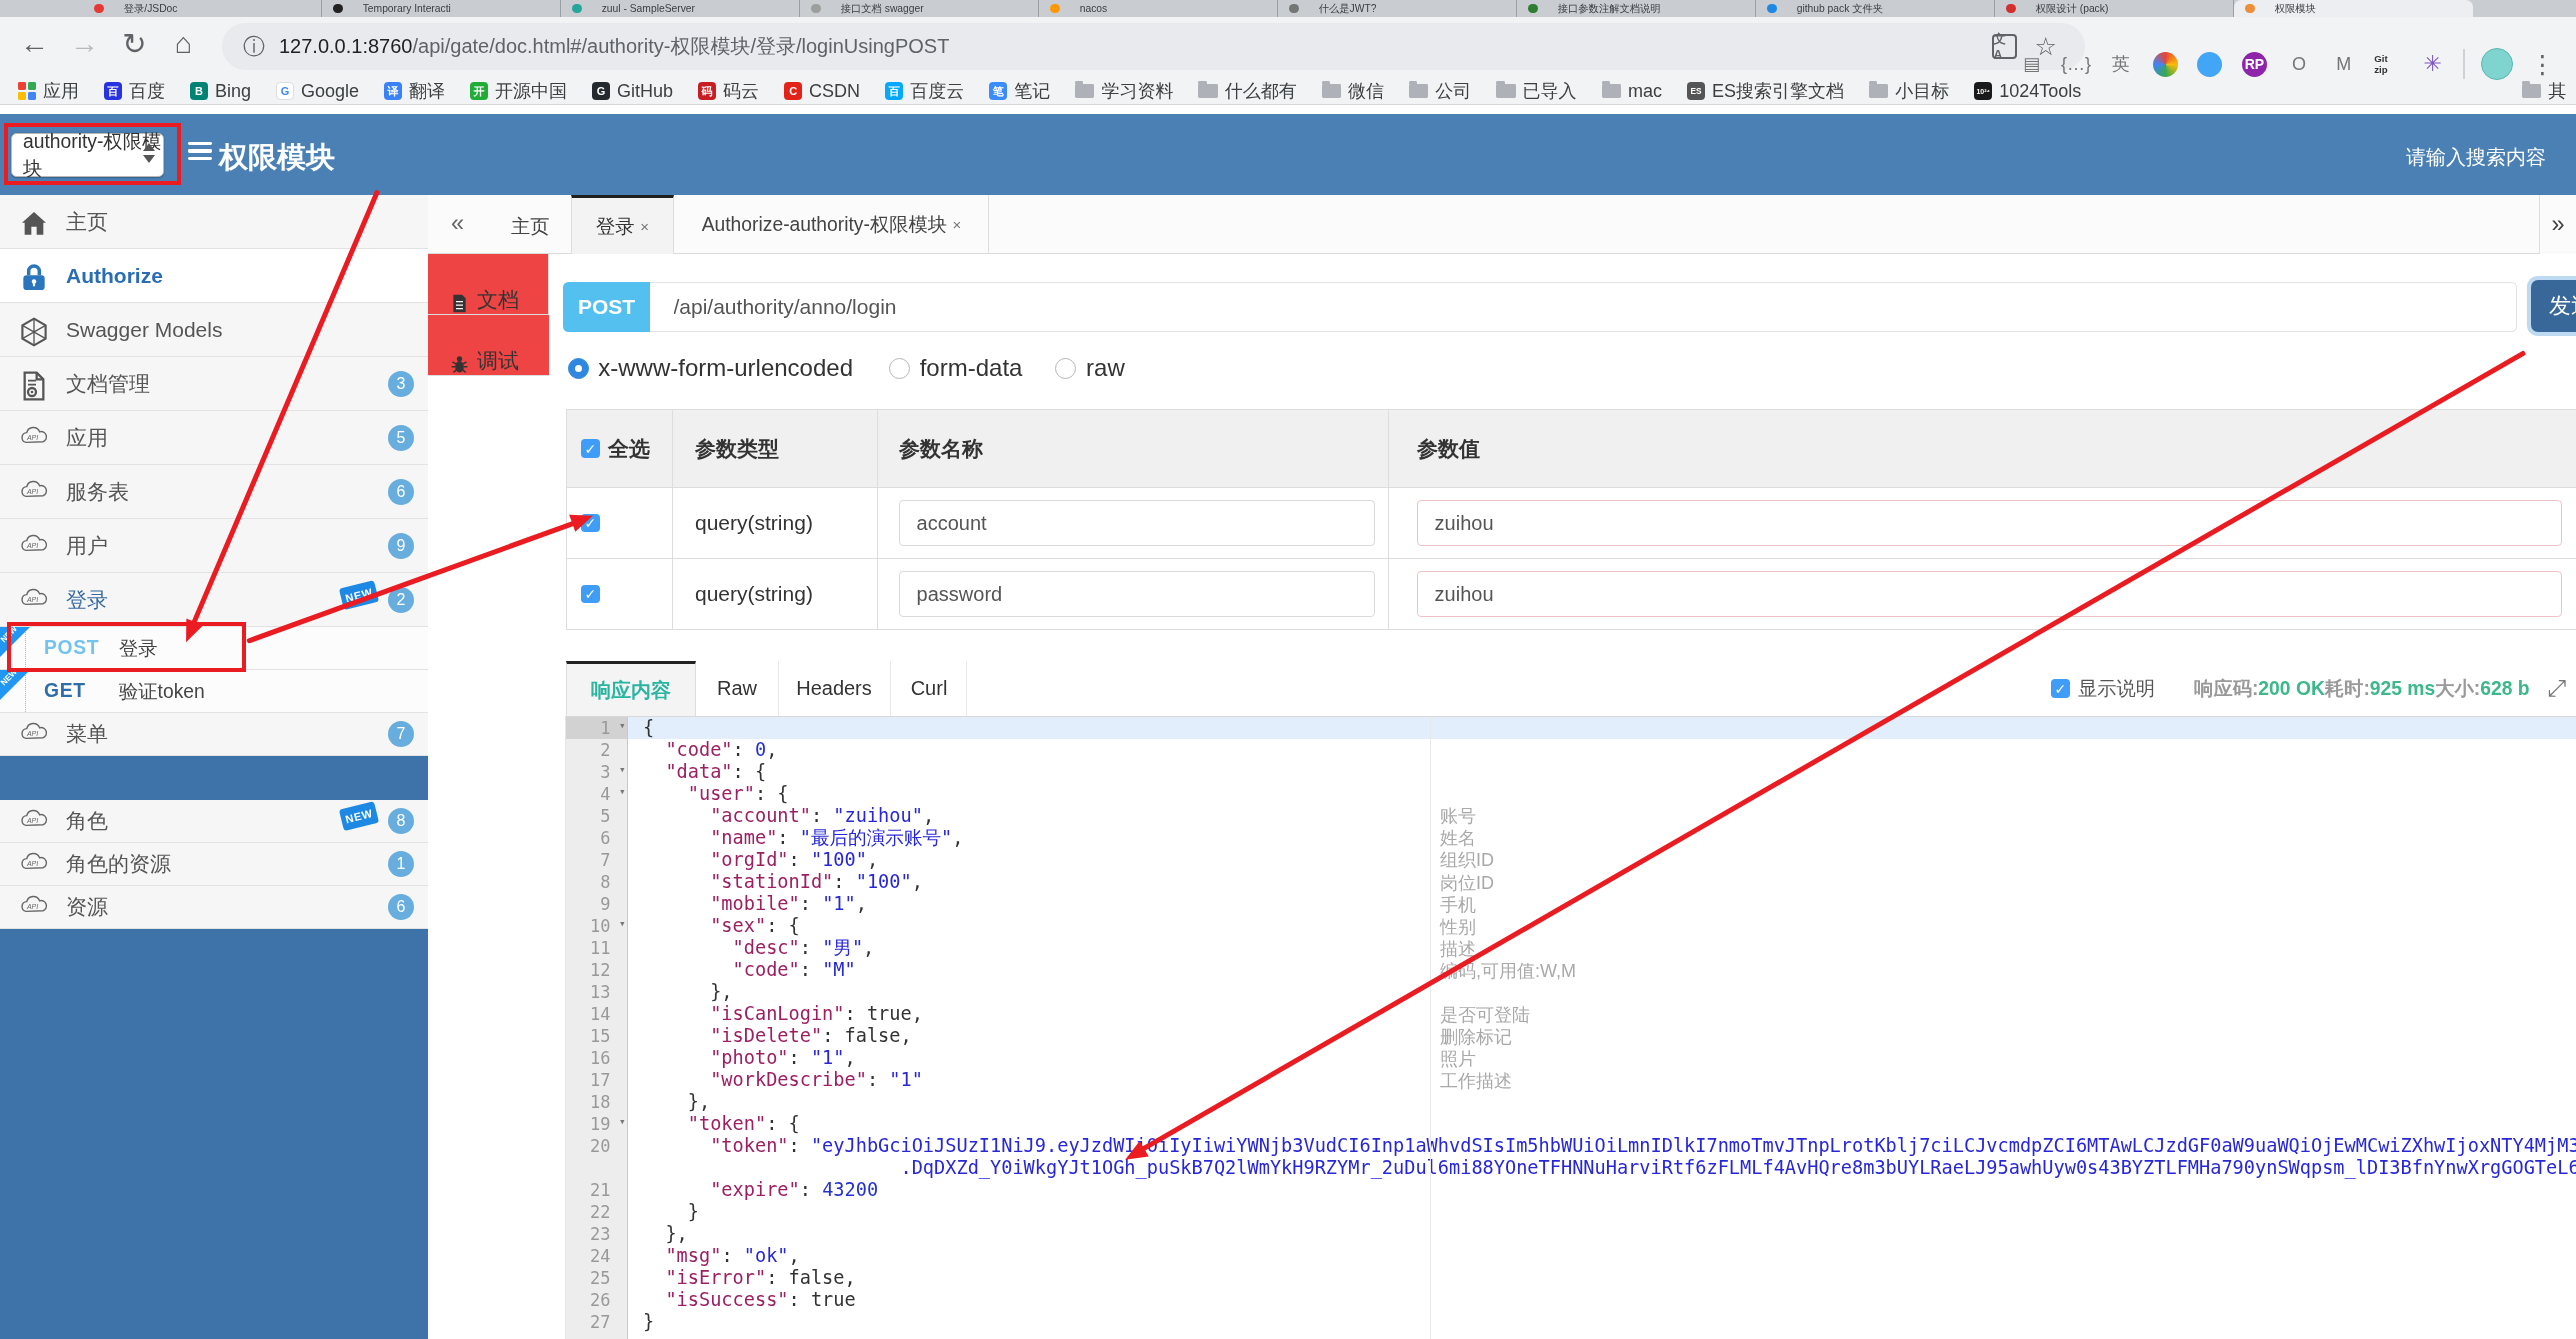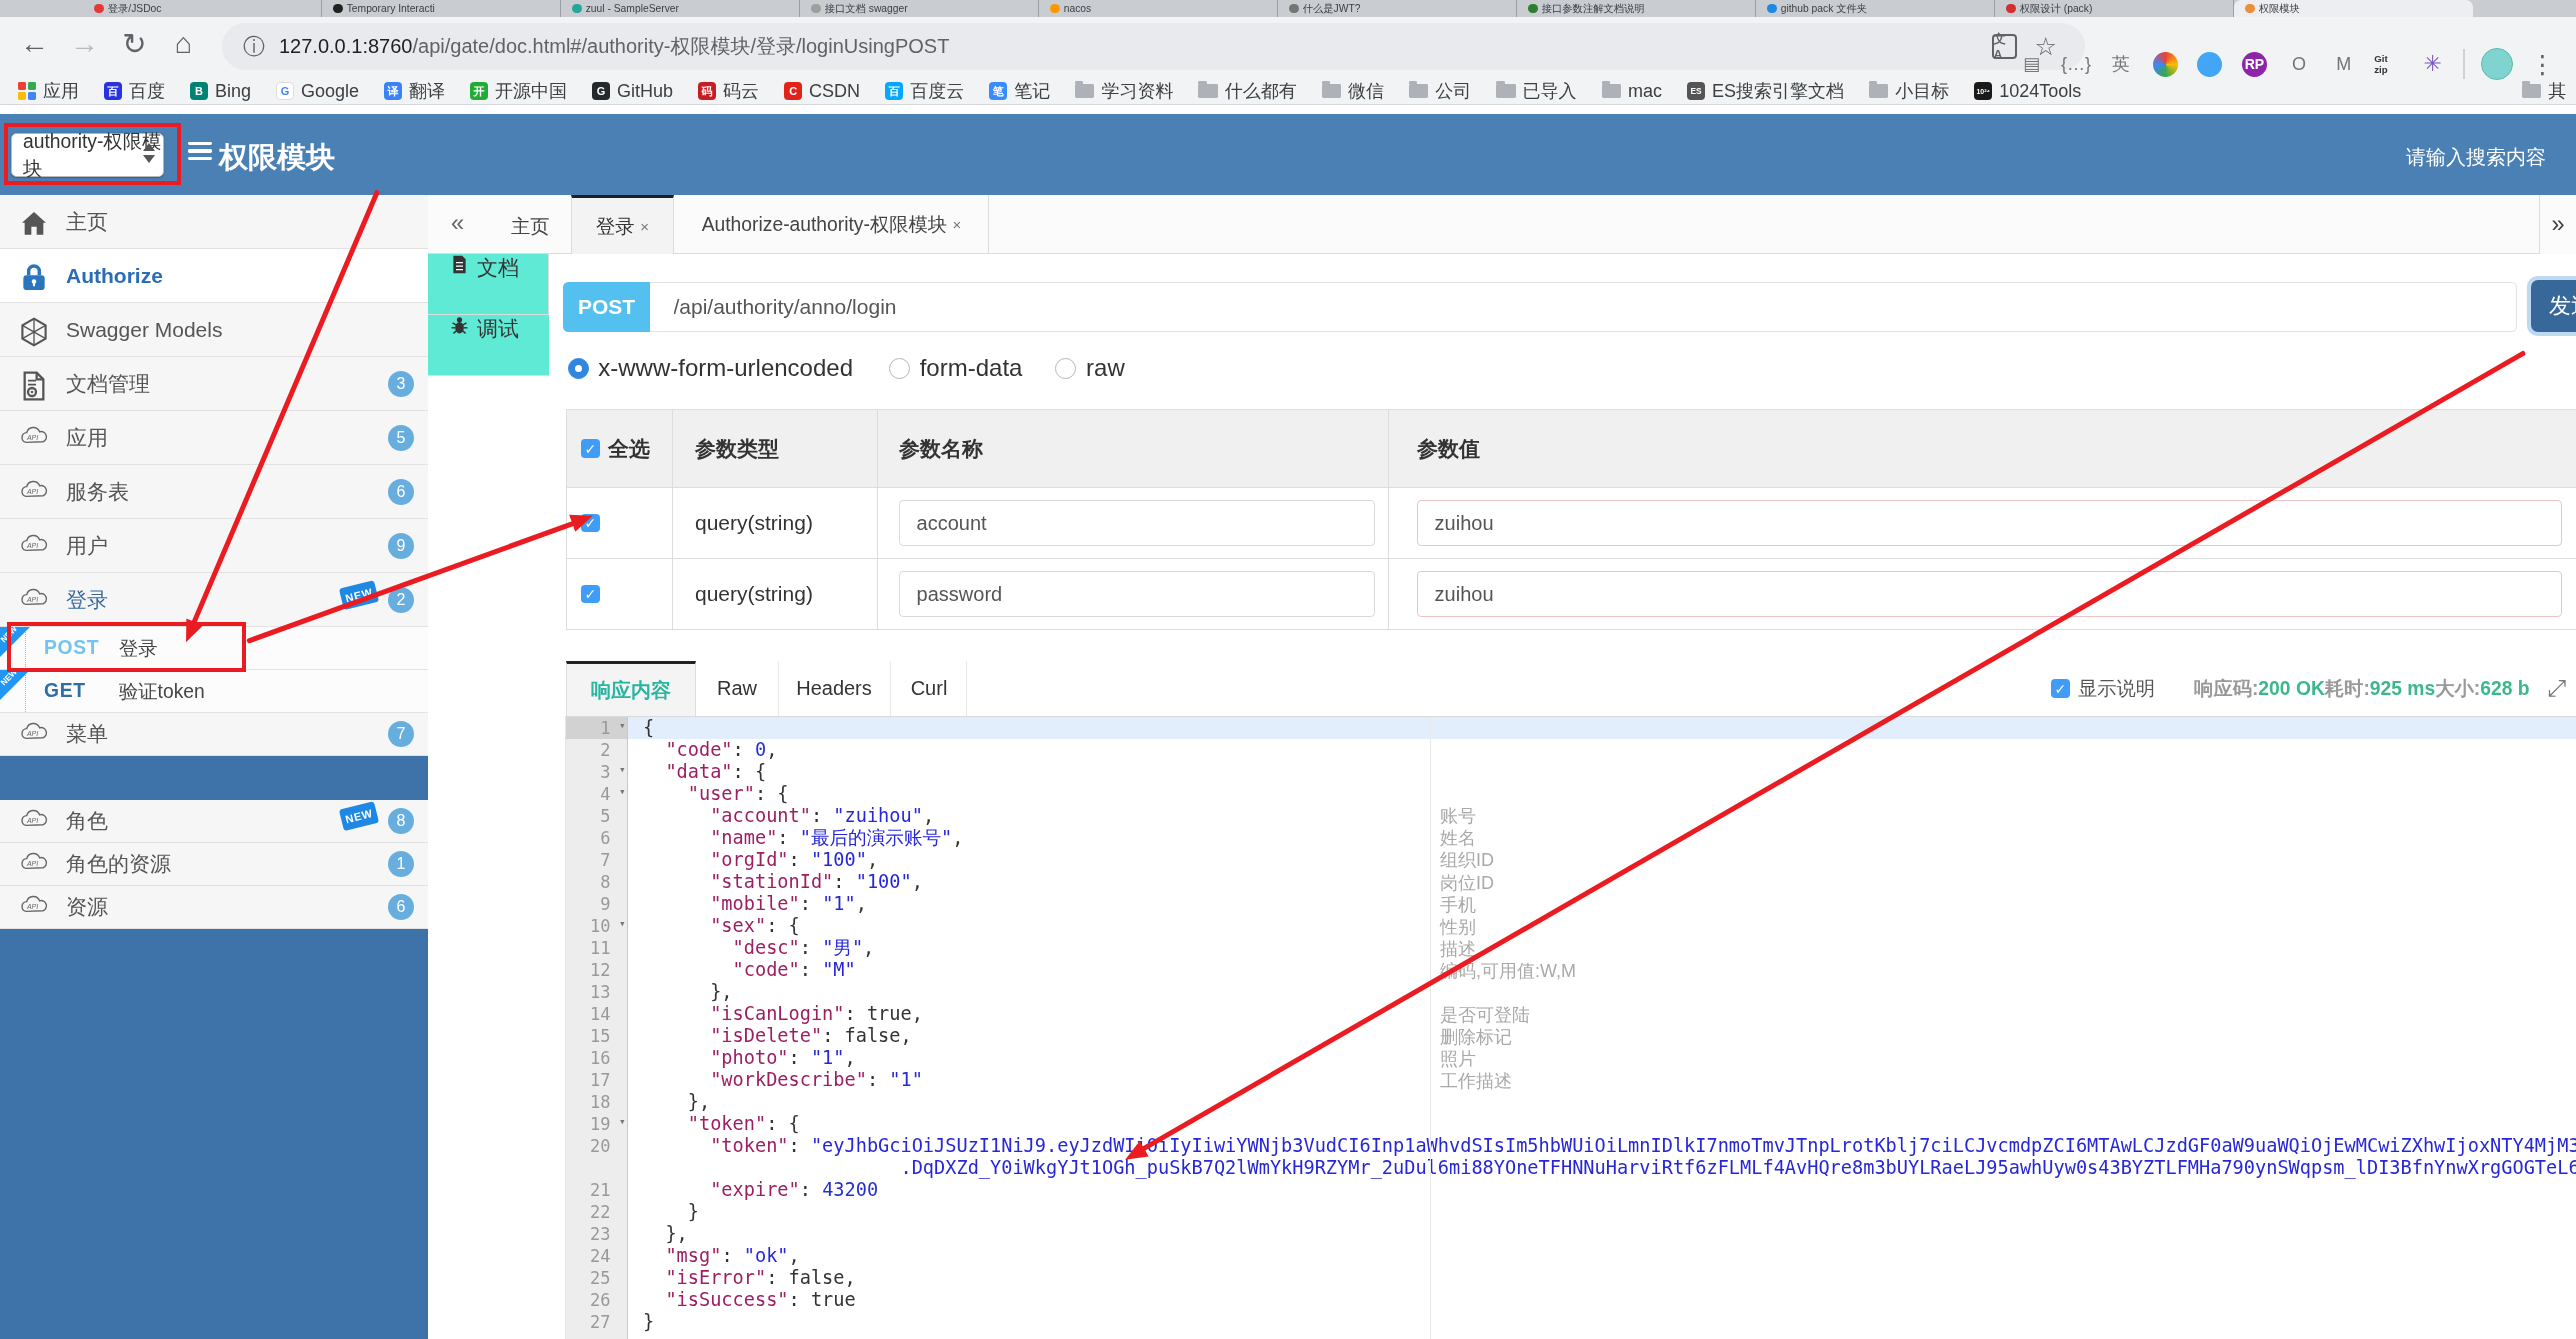--- a/index.html
+++ b/index.html
@@ -3,21 +3,21 @@
 <meta charset="utf-8">
 <style>
   * { margin:0; padding:0; box-sizing:border-box; }
   html,body { width:2576px; height:1340px; overflow:hidden; background:#fff;
     font-family:"Liberation Sans","DejaVu Sans",sans-serif; }
   body { position:relative; }
 
   
   .chrome { position:absolute; left:0; top:0; width:2576px; height:105px; background:#f1f3f4; border-bottom:0.7px solid #d5d7da; }
   .tabstrip { position:absolute; left:0; top:0; width:2576px; height:17px; background:#c9cdd2; display:flex; padding-left:83px; overflow:hidden; }
-  .btab { flex:0 0 239px; display:flex; align-items:center; gap:4px; padding:0 11px; border-right:0.7px solid #9aa0a6; overflow:hidden; }
+  .btab { flex:0 0 239px; display:flex; align-items:center; gap:20px; padding:0 11px; border-right:0.7px solid #9aa0a6; overflow:hidden; }
   .btab.active { background:#ecEEF1; border-radius:7px 7px 0 0; border-right:none; }
   .btab .fav { width:9.7px; height:9.7px; border-radius:50%; flex:0 0 9.7px; }
   .btab .btab-label { font-size:10.3px; color:#3c4043; white-space:nowrap; overflow:hidden; }
   .toolbar { position:absolute; left:0; top:17px; width:2576px; height:60px; }
   .navbtn { position:absolute; top:9.7px; font-size:29px; color:#5f6368; width:39px; text-align:center; }
   .urlpill { position:absolute; left:222px; right:491px; top:6.2px; height:47px; background:#e8eaed; border-radius:23.5px; display:flex; align-items:center; }
   .urlpill .info { font-size:22px; color:#5f6368; margin:0 14px 0 21px; }
   .urltext { font-size:20px; color:#202124; white-space:nowrap; overflow:hidden; }
   .urltext .path { color:#5f6368; }
   .pill-right { position:absolute; right:28px; display:flex; align-items:center; gap:18px; }
@@ -73,21 +73,21 @@
   .content { position:absolute; left:428px; top:195px; right:0; bottom:0; background:#fff; }
   .doctabs { position:absolute; left:0; top:0; right:0; height:59px; background:#fbfbfb; border-bottom:0.7px solid #dcdcdc; }
   .chevl { position:absolute; left:23px; top:15px; font-size:23.5px; color:#666; }
   .dtab-home { position:absolute; left:83px; top:18px; font-size:19.3px; color:#444; }
   .dtab-active { position:absolute; left:143px; top:0; width:103px; height:59px; background:#f3f3f3; border-top:3.4px solid #1f1f1f; border-left:0.7px solid #ddd; border-right:0.7px solid #ddd; display:flex; align-items:center; justify-content:center; gap:5.5px; font-size:19.3px; color:#333; }
   .dtab2 { position:absolute; left:247px; top:0; width:314px; height:59px; border-right:0.7px solid #ddd; display:flex; align-items:center; justify-content:center; gap:5.5px; font-size:19.3px; color:#444; }
   .closex { font-size:15px; color:#777; }
   .chevr-cell { position:absolute; right:0; top:0; width:37px; height:59px; border-left:0.7px solid #ddd; display:flex; align-items:center; justify-content:center; font-size:23.5px; color:#444; background:#fbfbfb; }
 
   .paneltabs { position:absolute; left:0; top:59px; width:121px; }
-  .ptab { position:relative; height:61px; border-bottom:0.7px solid #ddd; background:#5eead4; display:flex; align-items:flex-start; gap:7px; padding-left:21px; font-size:21px; color:#333; }
+  .ptab { position:relative; height:61px; border-bottom:0.7px solid #ddd; background:#ef4444; display:flex; align-items:flex-end; gap:7px; padding-left:21px; font-size:21px; color:#333; }
   .ptab.docbox { border-right:0.7px solid #ddd; }
   .ptab svg { width:21px; height:21px; }
 
   .reqpanel { position:absolute; left:121px; top:59px; right:0; bottom:0; background:#fff; }
   .mbadge { position:absolute; left:14px; top:28px; width:87px; height:50px; background:#54c0ef; border-radius:5.5px 0 0 5.5px; color:#fff; font-size:21px; font-weight:bold; display:flex; align-items:center; justify-content:center; }
   .urlinput { position:absolute; left:101px; top:28px; width:1867px; height:50px; border:1.4px solid #e3e3e3; border-left:none; border-radius:0 5.5px 5.5px 0; font-size:21px; color:#555; padding-left:23.5px; font-family:inherit; background:#fff; }
   .sendbtn { position:absolute; left:1982px; top:26px; width:90px; height:52px; background:#38689a; border:none; border-radius:7px; color:#fff; font-size:22px; text-align:left; padding-left:18px; box-shadow:0 0 0 4.1px rgba(109,173,227,.45); overflow:hidden; white-space:nowrap; }
   .ctypes { position:absolute; left:0; top:100px; height:28px; display:flex; align-items:center; }
   .radio { width:21px; height:21px; border-radius:50%; border:1.4px solid #b5b5b5; background:#fff; }
   .radio.on { border-color:#2f87e0; background:#2f87e0; position:relative; }

